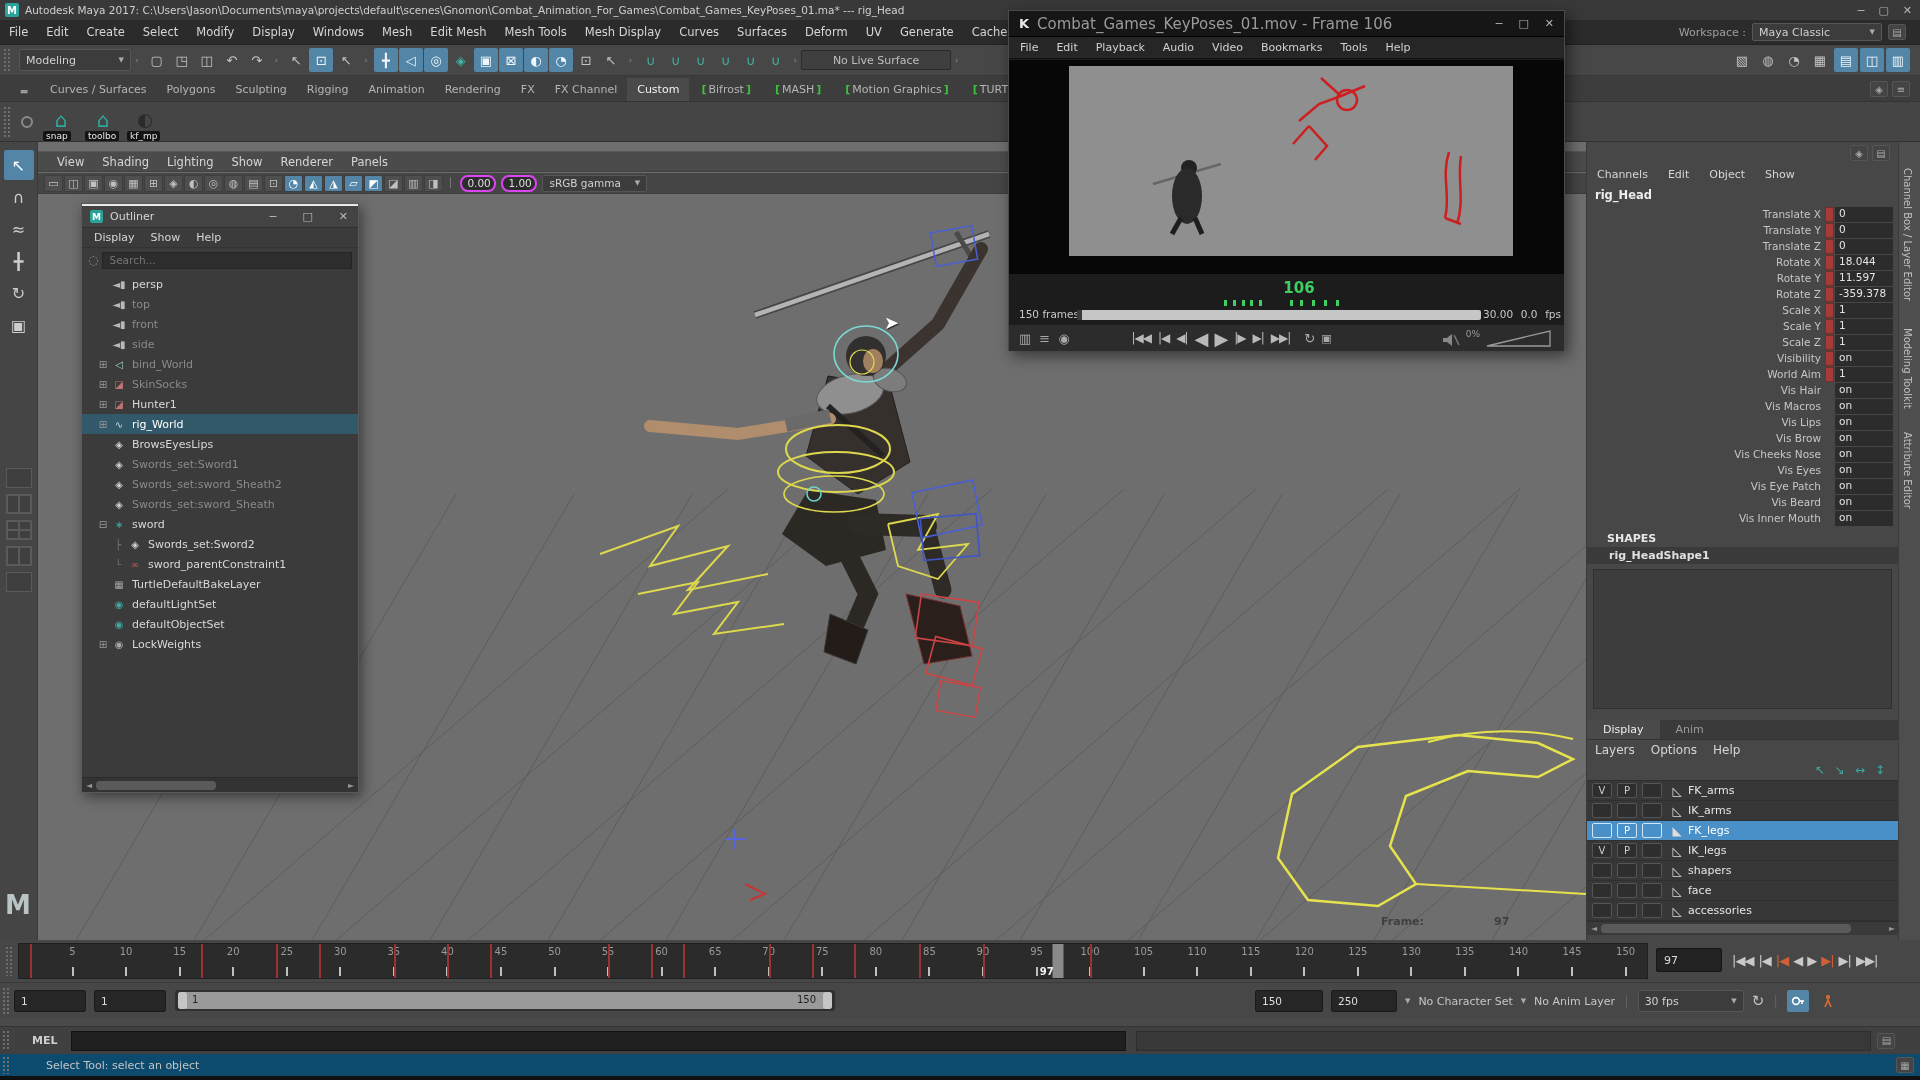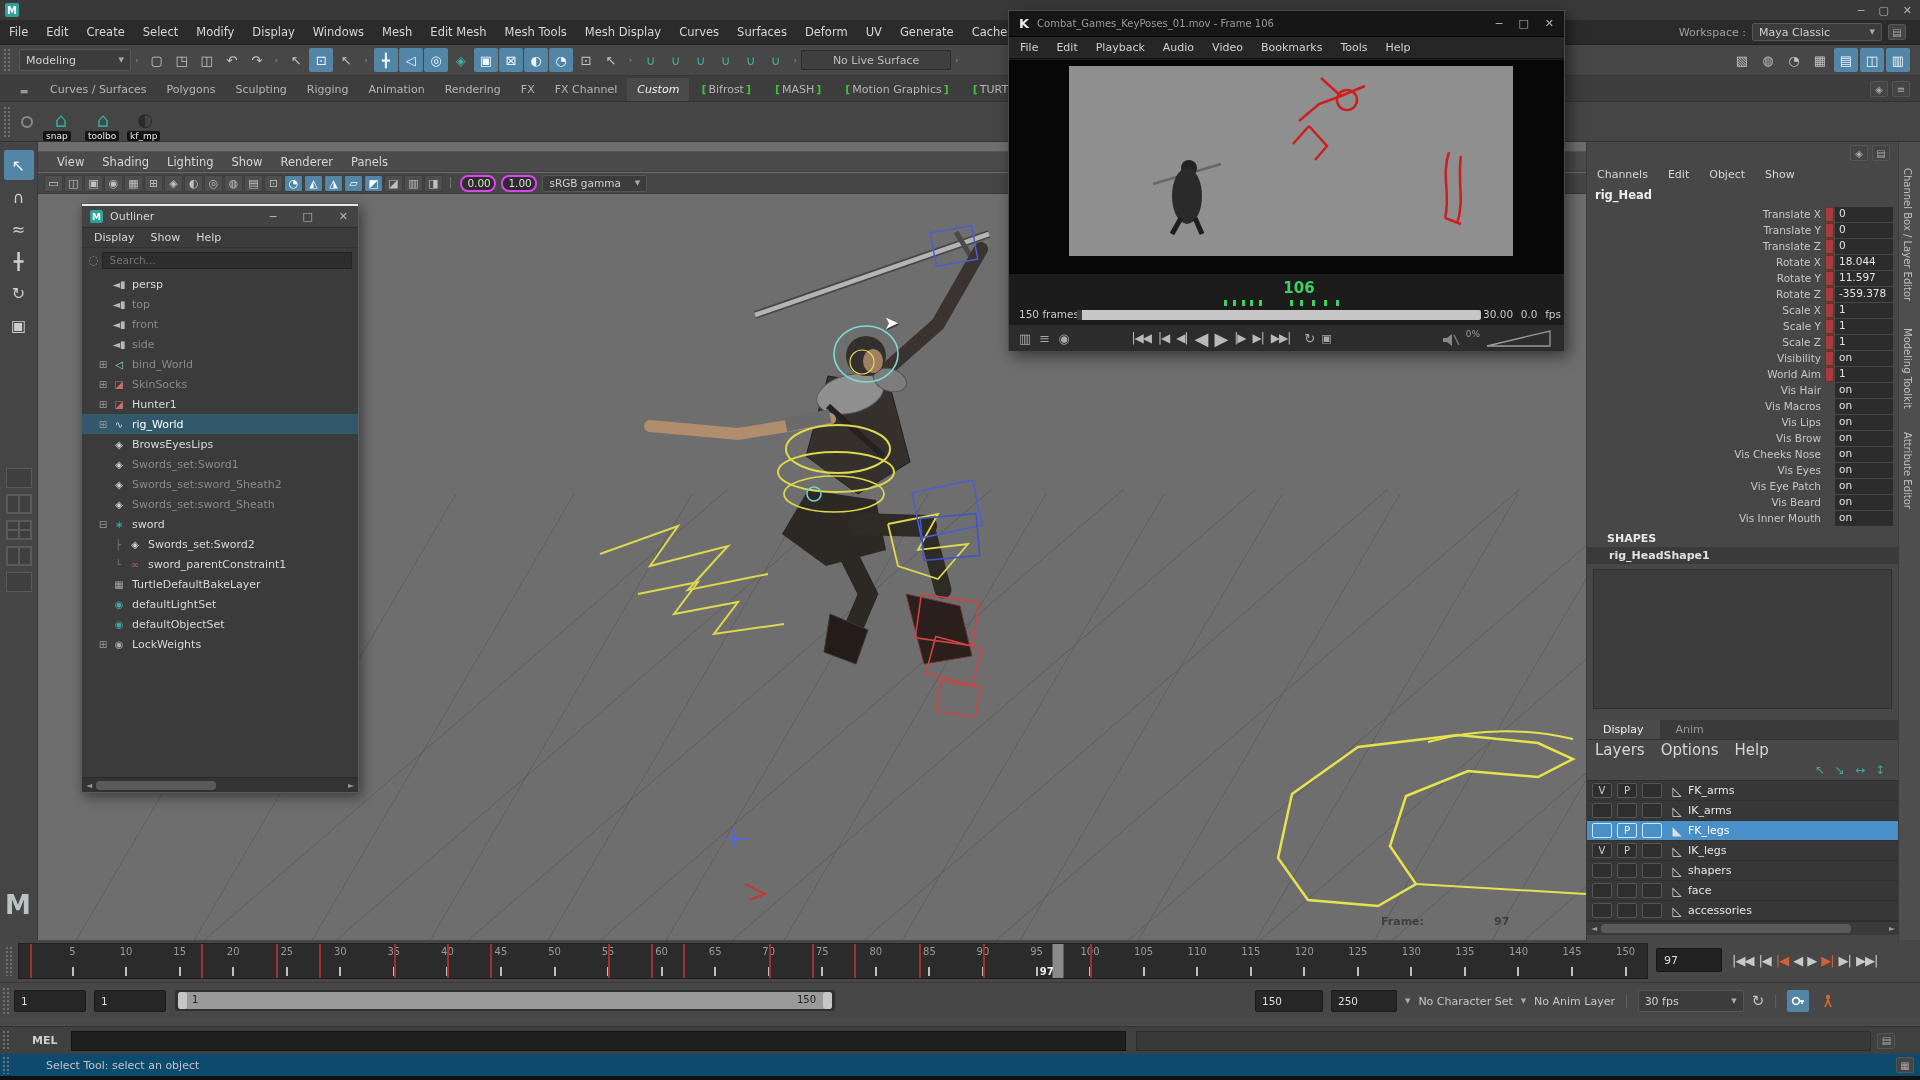--- a/index.html
+++ b/index.html
@@ -38,21 +38,21 @@
   .sl-sep { color:#8a8a8a; font-size:9px; margin:0 4px;}
   #nls-field { width:150px; height:20px; background:#3f3f3f; border:1px solid #2b2b2b; display:flex;
     align-items:center; justify-content:center; color:#bdbdbd; border-radius:2px;}
   #sl-right { margin-left:auto; display:flex; gap:2px; padding-right:10px;}
 
   
   #shelftabs { left:0; top:76px; width:1920px; height:26px; background:#3d3d3d; display:flex; align-items:flex-end; border-bottom:1px solid #333;}
   #shelf-collapse { width:20px; color:#999; text-align:center; font-size:9px; margin:0 6px 5px 14px;}
   #shelf-tabs { display:flex; align-items:flex-end; height:100%;}
   .shelf-tab { padding:5px 10px; color:#b5b5b5; font-size:11px; white-space:nowrap;}
-  .shelf-tab.on { background:#4a4a4a; color:#f2f2f2;font-style:italic; }
+  .shelf-tab.on { background:#4a4a4a; color:#f2f2f2; }
   .shelf-tab .br { color:#3fbf3f; font-style:normal; font-weight:bold; padding:0 2px;}
   #st-right { margin-left:auto; display:flex; gap:4px; padding:0 10px 4px 0;}
   .mini-ic { width:18px; height:16px; background:#444; border:1px solid #555; color:#aaa; font-size:10px;
     display:flex; align-items:center; justify-content:center; border-radius:2px;}
 
   
   #shelfrow { left:0; top:102px; width:1920px; height:40px; background:#454545; display:flex; align-items:center; border-bottom:1px solid #333;}
   #shelf-opt { width:12px; height:12px; border:2px solid #8a8a8a; border-radius:50%; margin:0 10px 0 6px;}
   #shelf-items { display:flex; gap:6px; align-items:center;}
   .shelf-item { position:relative; width:36px; height:34px; }
@@ -114,21 +114,21 @@
   #ol-scroll { position:absolute; left:0; bottom:0; width:276px; height:15px; background:#333;
     display:flex; align-items:center; border-top:1px solid #2a2a2a;}
   .sc-arrow { width:14px; color:#999; font-size:8px; text-align:center;}
   .sc-thumb { height:9px; background:#5a5a5a; border-radius:4px; }
 
   
   #player-win { left:1008px; top:10px; width:557px; height:341px; background:#1c1c1c; border:1px solid #4a4a4a;
     box-shadow:4px 5px 14px rgba(0,0,0,.5);}
   #p-title { height:26px; background:#161616; display:flex; align-items:center; border-bottom:1px solid #000;}
   #p-logo { color:#e8e8e8; font-weight:bold; font-size:13px; margin:0 8px 0 10px;}
-  #p-title .t { color:#9a9a9a; font-size:10px; }
+  #p-title .t { color:#9a9a9a; font-size:15px; }
   #p-btns { margin-left:auto; display:flex; gap:16px; padding-right:10px; color:#b5b5b5;}
   #p-menus { height:22px; background:#262626; display:flex; align-items:center; padding-left:2px; border-bottom:1px solid #111;}
   #p-menus .mi { padding:0 9px; font-size:11px; color:#d2d2d2;}
   #p-video { position:absolute; left:0; top:49px; width:555px; height:214px; background:#070707;}
   #p-frame { position:absolute; left:60px; top:6px; width:444px; height:190px; background:#8f8f8f;}
   #p-counter { position:absolute; left:250px; top:268px; width:80px; text-align:center; color:#3ed060;
     font-size:15px; font-weight:bold;}
   .p-btick { position:absolute; top:289px; width:3px; height:6px; background:#3ed060;}
   #p-total { position:absolute; left:10px; top:297px; color:#c8c8c8; font-size:10.5px;}
   #p-bar { position:absolute; left:68px; top:299px; width:404px; height:10px; background:#c6c6c6; border-radius:2px;}
@@ -162,21 +162,21 @@
   #cb-shape-row { height:17px; background:#3a3a3a; color:#e0e0e0; font-weight:bold; padding-left:22px;
     display:flex; align-items:center; font-size:11px;}
   #cb-empty { margin:5px 6px 0 6px; height:140px; background:#3d3d3d; border:1px solid #2f2f2f;}
 
   
   #layer-ed { position:absolute; left:0; top:578px; width:312px; height:220px;}
   #le-tabs { height:20px; display:flex; background:#3a3a3a; border-bottom:1px solid #333;}
   .le-tab { padding:3px 16px; color:#9a9a9a; font-size:11px; }
   .le-tab.on { background:#4a4a4a; color:#eee; }
   #layer-menus { height:20px; display:flex; align-items:center;}
-  #layer-menus .mi { padding:0 8px; font-size:15px; }
+  #layer-menus .mi { padding:0 8px; font-size:12px; }
   #le-icons { height:20px; display:flex; justify-content:flex-end; gap:10px; padding-right:14px; align-items:center;}
   .le-ic { color:#3fa8a0; font-size:12px; }
   #layer-rows { background:#373737; border-top:1px solid #2e2e2e;}
   .ly-row { height:20px; display:flex; align-items:center; border-bottom:1px solid #303030;}
   .ly-box { width:20px; height:15px; background:#2e2e2e; border:1px solid #555; border-radius:2px;
     margin-left:5px; color:#ccc; font-size:10px; display:flex; align-items:center; justify-content:center;}
   .ly-tri { width:18px; text-align:center; color:#ddd; font-size:12px; margin-left:6px;}
   .ly-nm { color:#e6e6e6; font-size:11px; margin-left:2px;}
   .ly-row.sel { background:#4a90c8; }
   .ly-row.sel .ly-box { background:transparent; border:1px solid #cfe6f8; }
@@ -225,20 +225,21 @@
   #helpline { left:0; top:1054px; width:1920px; height:22px; background:#0c4a6e; display:flex; align-items:center;}
   #help-text { color:#c4c4c4; margin-left:32px; }
   #help-ic { margin-left:auto; margin-right:6px; }
   #bottom-strip { left:0; top:1076px; width:1920px; height:4px; background:#101010;}
 </style>
 </head>
 <body>
 
 <div class="abs" id="titlebar">
   <div id="maya-logo">M</div>
+  <div id="app-title">Autodesk Maya 2017: C:\Users\Jason\Documents\maya\projects\default\scenes\Gnomon\Combat_Animation_For_Games\Combat_Games_KeyPoses_01.ma* --- rig_Head</div>
   <div class="winbtns">
     <span>─</span>
     <span>▢</span>
     <span>✕</span>
   </div>
 </div>
 
 <div class="abs" id="menubar">
   <div id="menubar-items" style="display:flex;">
       <span class="mi">File</span>

